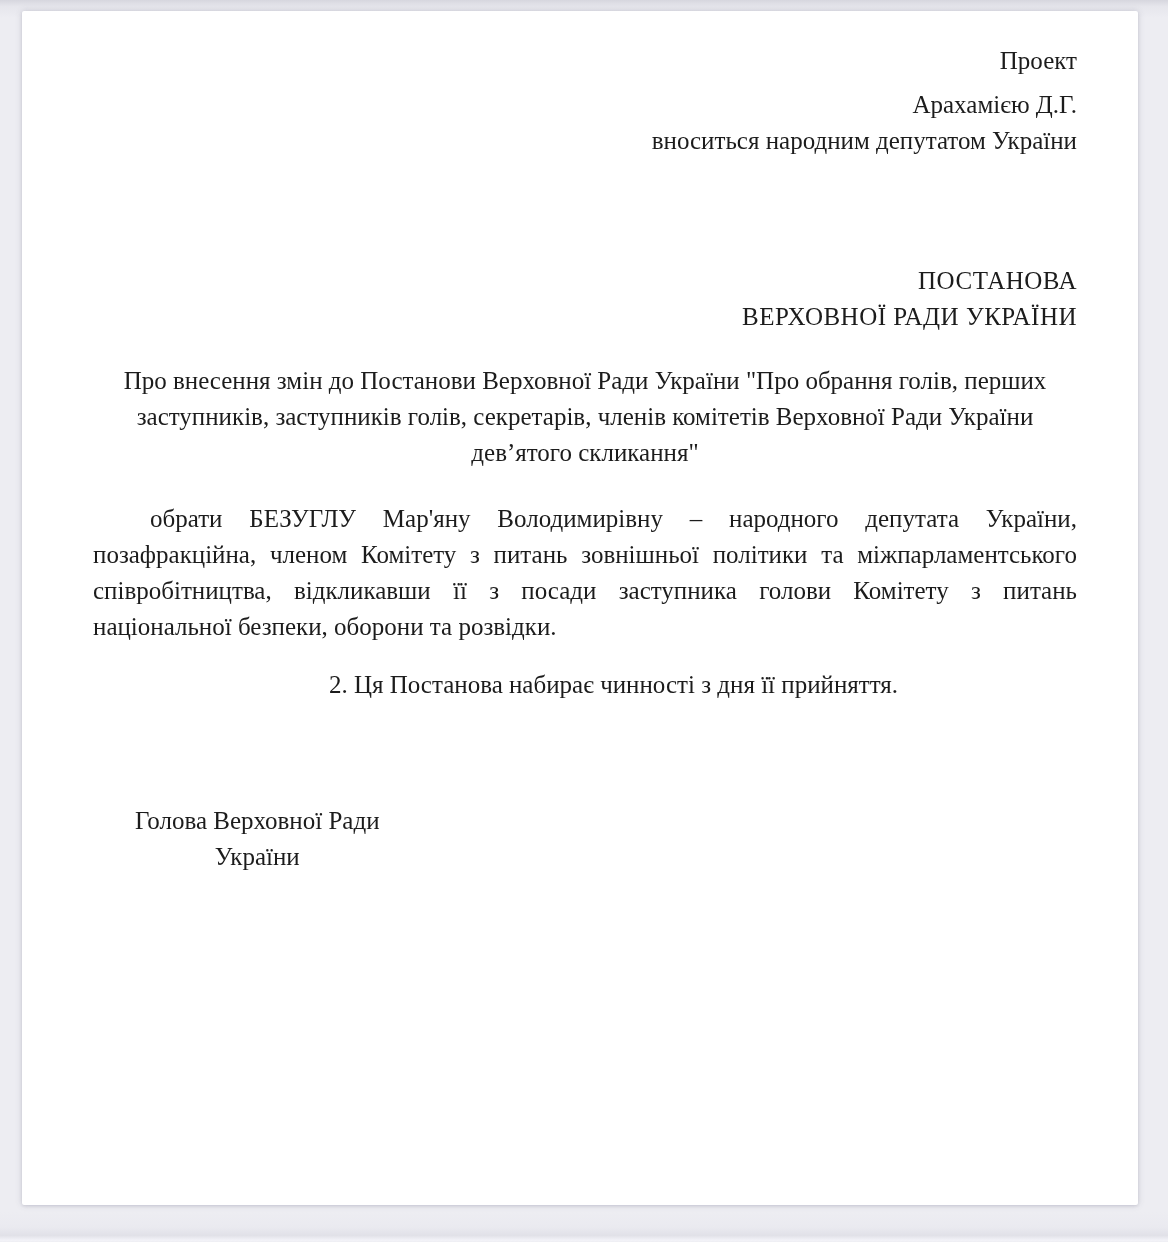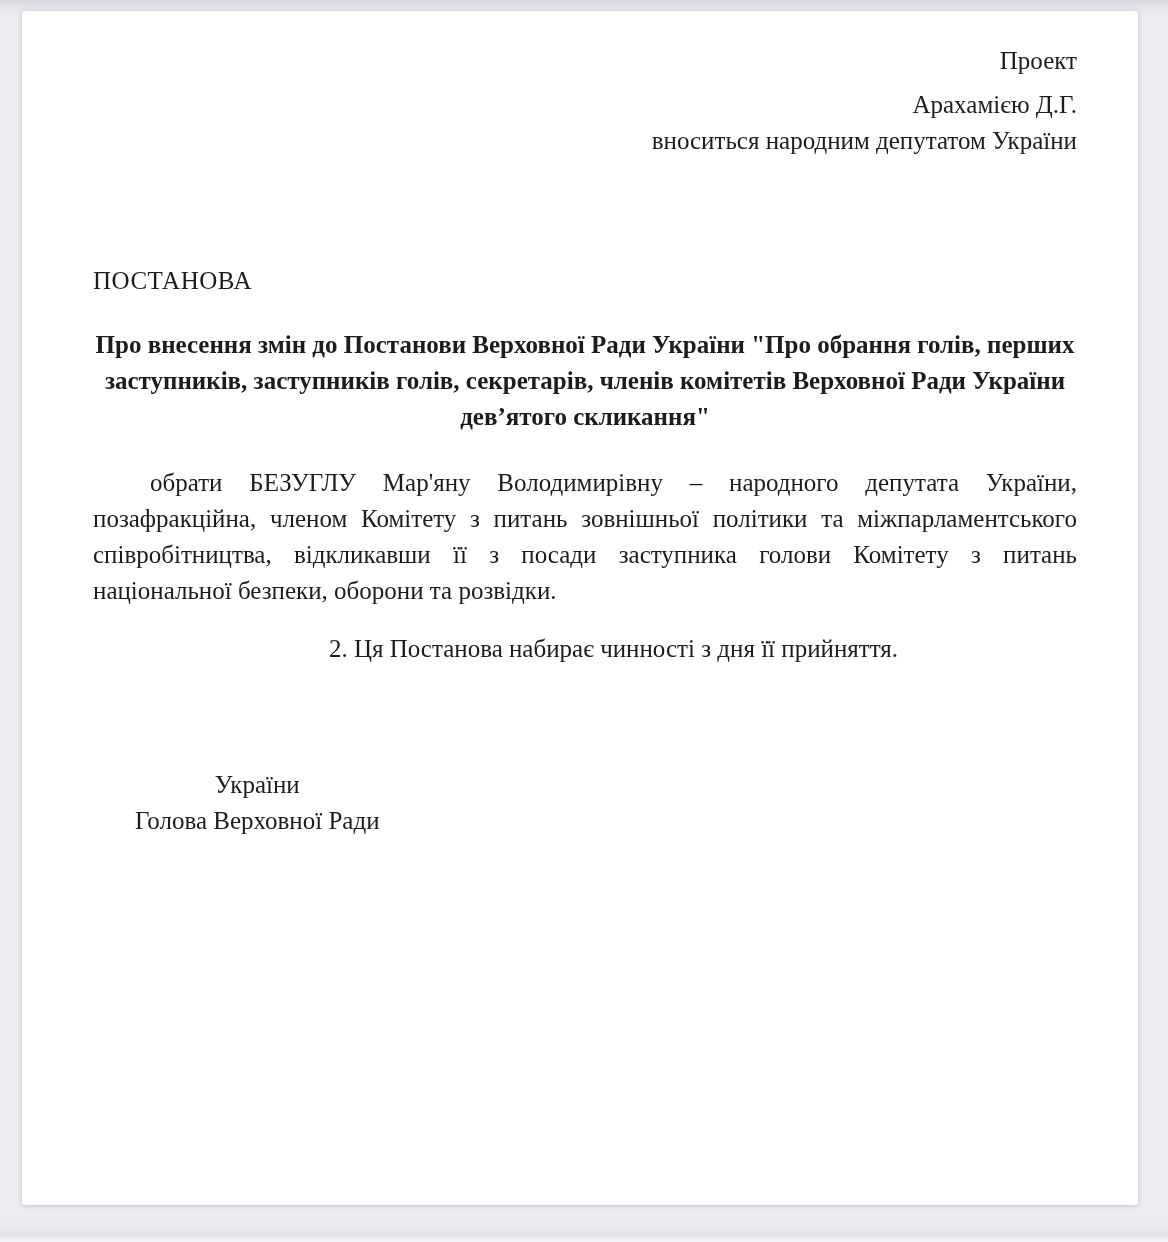--- a/index.html
+++ b/index.html
@@ -51,28 +51,27 @@
   .intro-block {
     text-align: right;
   }
 
   .draft-label {
     margin-bottom: 8px;
   }
 
   .doc-title {
     margin-top: 104px;
-    text-align: left;
+    text-align: right;
     letter-spacing: 0.5px;
   }
 
   .doc-subject {
     margin-top: 28px;
     text-align: center;
-    font-weight: bold;
   }
 
   .para {
     margin-top: 26px;
     text-align: justify;
     text-indent: 57px;
   }
 
   .para-appointment {
     margin-top: 30px;
@@ -112,31 +111,32 @@
   <div class="page">
 
     <div class="intro-block">
       <div class="draft-label">Проект</div>
       <div>Арахамією Д.Г.</div>
       <div>вноситься народним депутатом України</div>
     </div>
 
     <div class="doc-title">
       <div>ПОСТАНОВА</div>
+      <div>ВЕРХОВНОЇ РАДИ УКРАЇНИ</div>
     </div>
 
     <div class="doc-subject">Про внесення змін до Постанови Верховної Ради України "Про обрання голів, перших заступників, заступників голів, секретарів, членів комітетів Верховної Ради України дев’ятого скликання"</div>
 
 
 
     <p class="para para-appointment">обрати БЕЗУГЛУ Мар'яну Володимирівну – народного депутата України, позафракційна, членом Комітету з питань зовнішньої політики та міжпарламентського співробітництва, відкликавши її з посади заступника голови Комітету з питань національної безпеки, оборони та розвідки.</p>
 
     <p class="para para-effective">2. Ця Постанова набирає чинності з дня її прийняття.</p>
 
     <div class="signature-block">
       <div class="signature-position">
+        <span>Голова Верховної Ради</span>
         <span>України</span>
-        <span>Голова Верховної Ради</span>
       </div>
     </div>
 
   </div>
 </div>
 
 </body></html>

